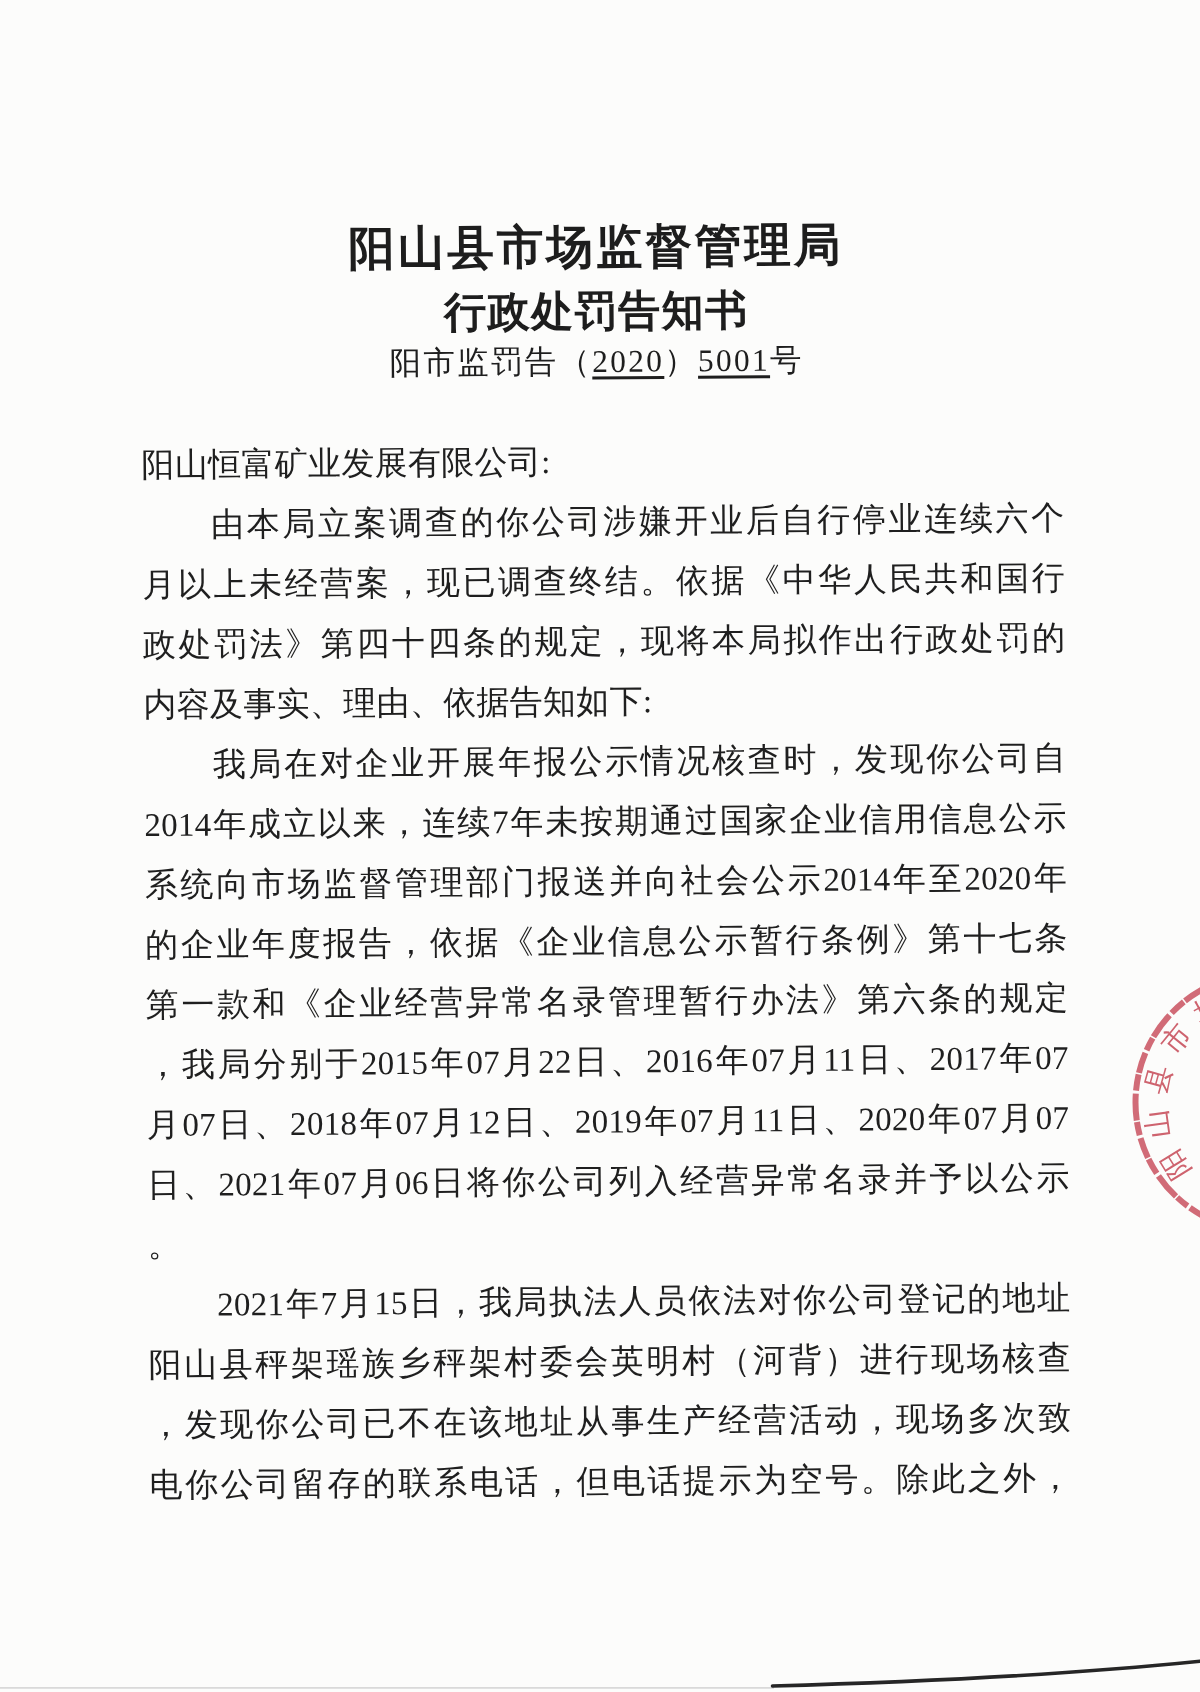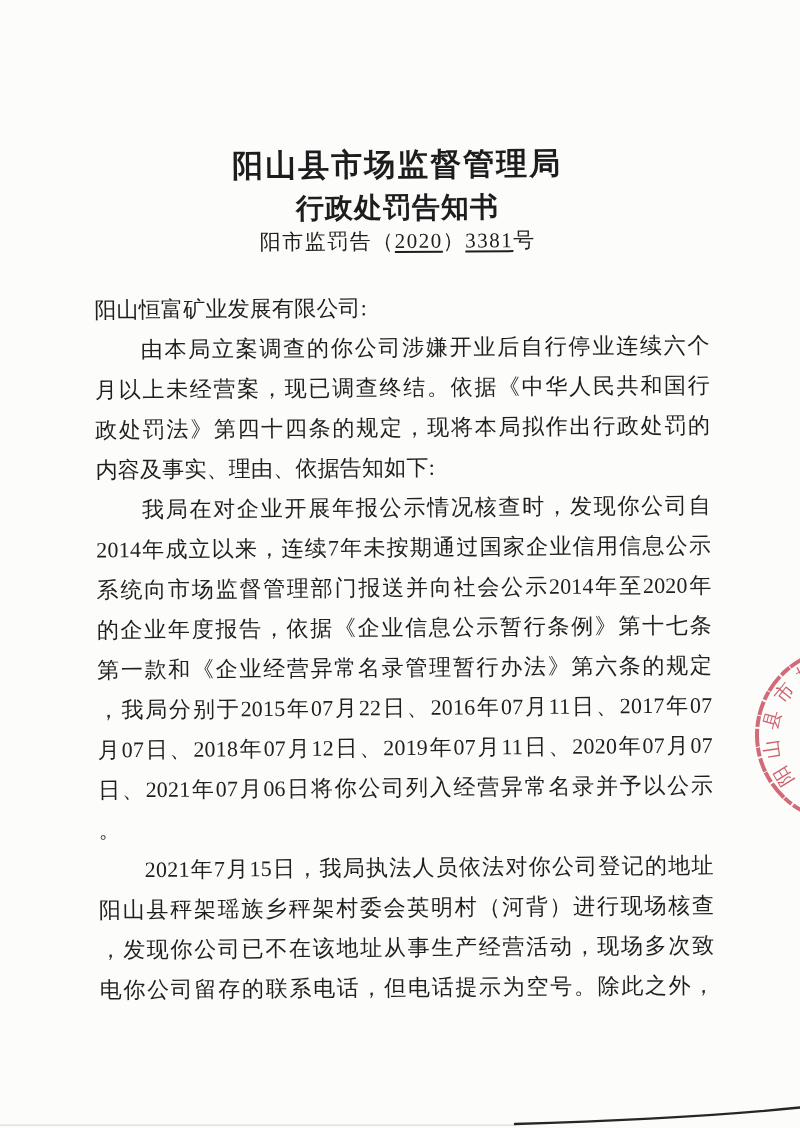--- a/index.html
+++ b/index.html
@@ -63,21 +63,21 @@
 </head>
 <body>
 
 <div class="page">
 
   <div class="content">
 
     <div class="title-1">阳山县市场监督管理局</div>
     <div class="title-2">行政处罚告知书</div>
 
-    <div class="doc-number"><span>阳市监罚告（</span><span class="u">2020</span><span>）</span><span class="u">3381</span><span>号</span></div>
+    <div class="doc-number"><span>阳市监罚告（</span><span class="u">2020</span><span>）</span><span class="u">5001</span><span>号</span></div>
 
     <div class="body-text">
 
       <div class="line nf">阳山恒富矿业发展有限公司:</div>
 
       <div>
         <div class="line ind">由本局立案调查的你公司涉嫌开业后自行停业连续六个</div>
         <div class="line">月以上未经营案，现已调查终结。依据《中华人民共和国行</div>
         <div class="line">政处罚法》第四十四条的规定，现将本局拟作出行政处罚的</div>
         <div class="line nf">内容及事实、理由、依据告知如下:</div>

